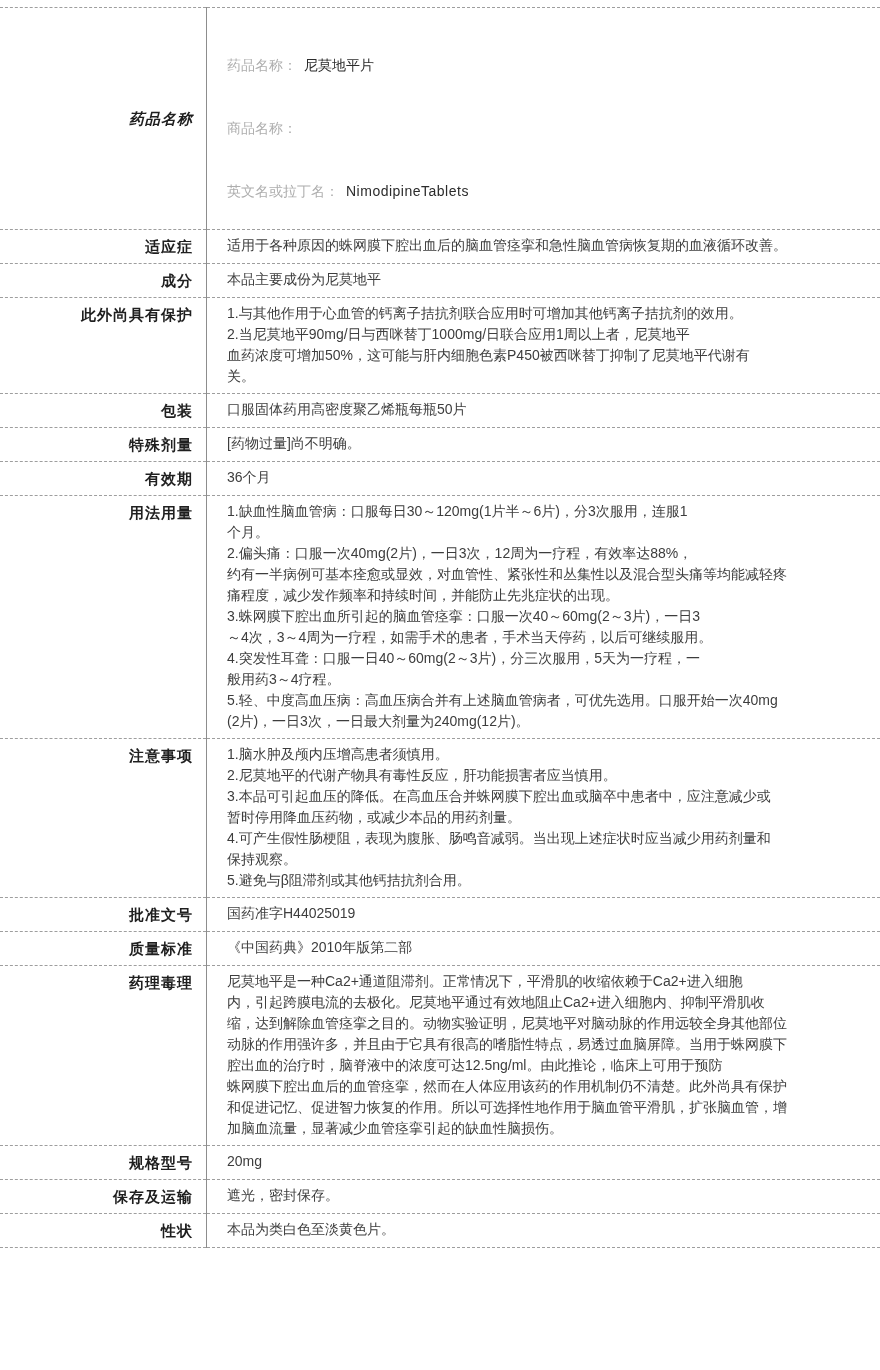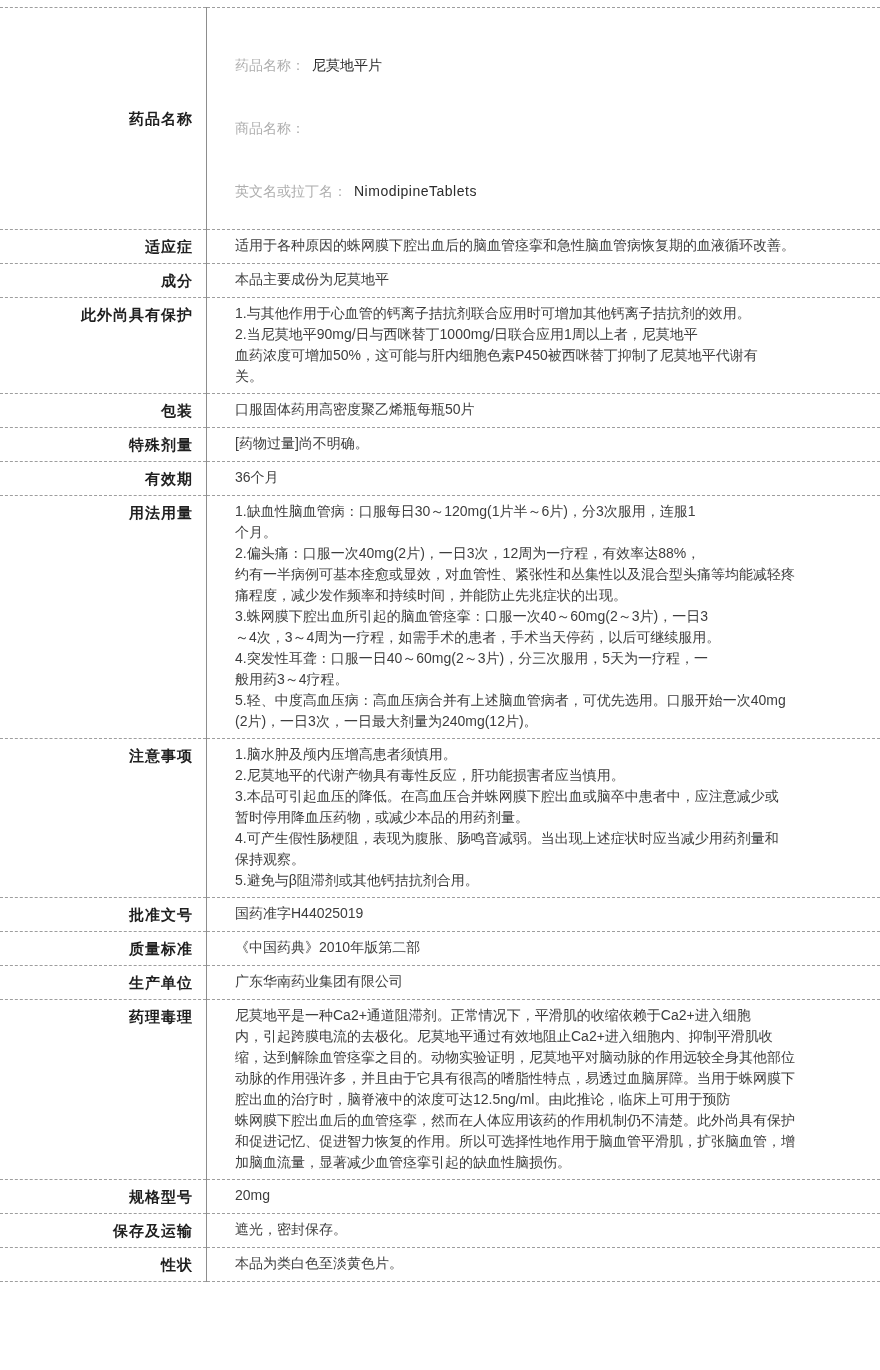--- a/index.html
+++ b/index.html
@@ -32,23 +32,23 @@
     width: 193px;              
     border-right: 1px solid #8d8d8d;
     text-align: right;
     padding: 6px 13px 6px 0;
     font-size: 15px;
     font-weight: 700;
     color: #1f1f1f;
     line-height: 21px;
     letter-spacing: 1px;
   }
-  td.lbl.vmid { vertical-align: middle; }
+  td.lbl.vmid { vertical-align: middle; font-style: italic; }
   td.val {
-    padding: 5px 18px 6px 28px;
+    padding: 5px 18px 6px 20px;
     font-size: 14px;
     color: #3d3d3d;
     line-height: 21px;
     white-space: pre-line;
     word-break: break-all;
   }
   .field-line { line-height: 21px; }
   .field-label { color: #aeaeae; margin-right: 7px; }
   .field-value { color: #2b2b2b; }
   .field-value.latin { font-size: 14px; letter-spacing: 0.5px; }
@@ -126,24 +126,20 @@
       </tr>
       <tr>
         <td class="lbl">批准文号</td>
         <td class="val">国药准字H44025019</td>
       </tr>
       <tr>
         <td class="lbl">质量标准</td>
         <td class="val">《中国药典》2010年版第二部</td>
       </tr>
       <tr>
-        <td class="lbl">生产单位</td>
-        <td class="val">广东华南药业集团有限公司</td>
-      </tr>
-      <tr>
         <td class="lbl">药理毒理</td>
         <td class="val">尼莫地平是一种Ca2+通道阻滞剂。正常情况下，平滑肌的收缩依赖于Ca2+进入细胞
 内，引起跨膜电流的去极化。尼莫地平通过有效地阻止Ca2+进入细胞内、抑制平滑肌收
 缩，达到解除血管痉挛之目的。动物实验证明，尼莫地平对脑动脉的作用远较全身其他部位
 动脉的作用强许多，并且由于它具有很高的嗜脂性特点，易透过血脑屏障。当用于蛛网膜下
 腔出血的治疗时，脑脊液中的浓度可达12.5ng/ml。由此推论，临床上可用于预防
 蛛网膜下腔出血后的血管痉挛，然而在人体应用该药的作用机制仍不清楚。此外尚具有保护
 和促进记忆、促进智力恢复的作用。所以可选择性地作用于脑血管平滑肌，扩张脑血管，增
 加脑血流量，显著减少血管痉挛引起的缺血性脑损伤。</td>
       </tr>

